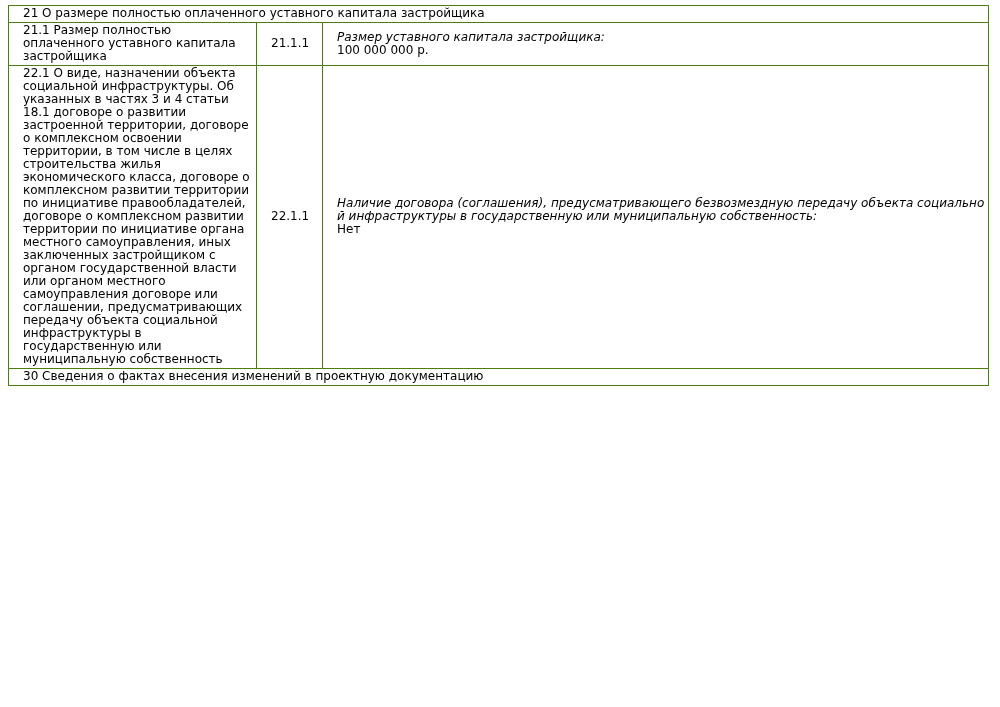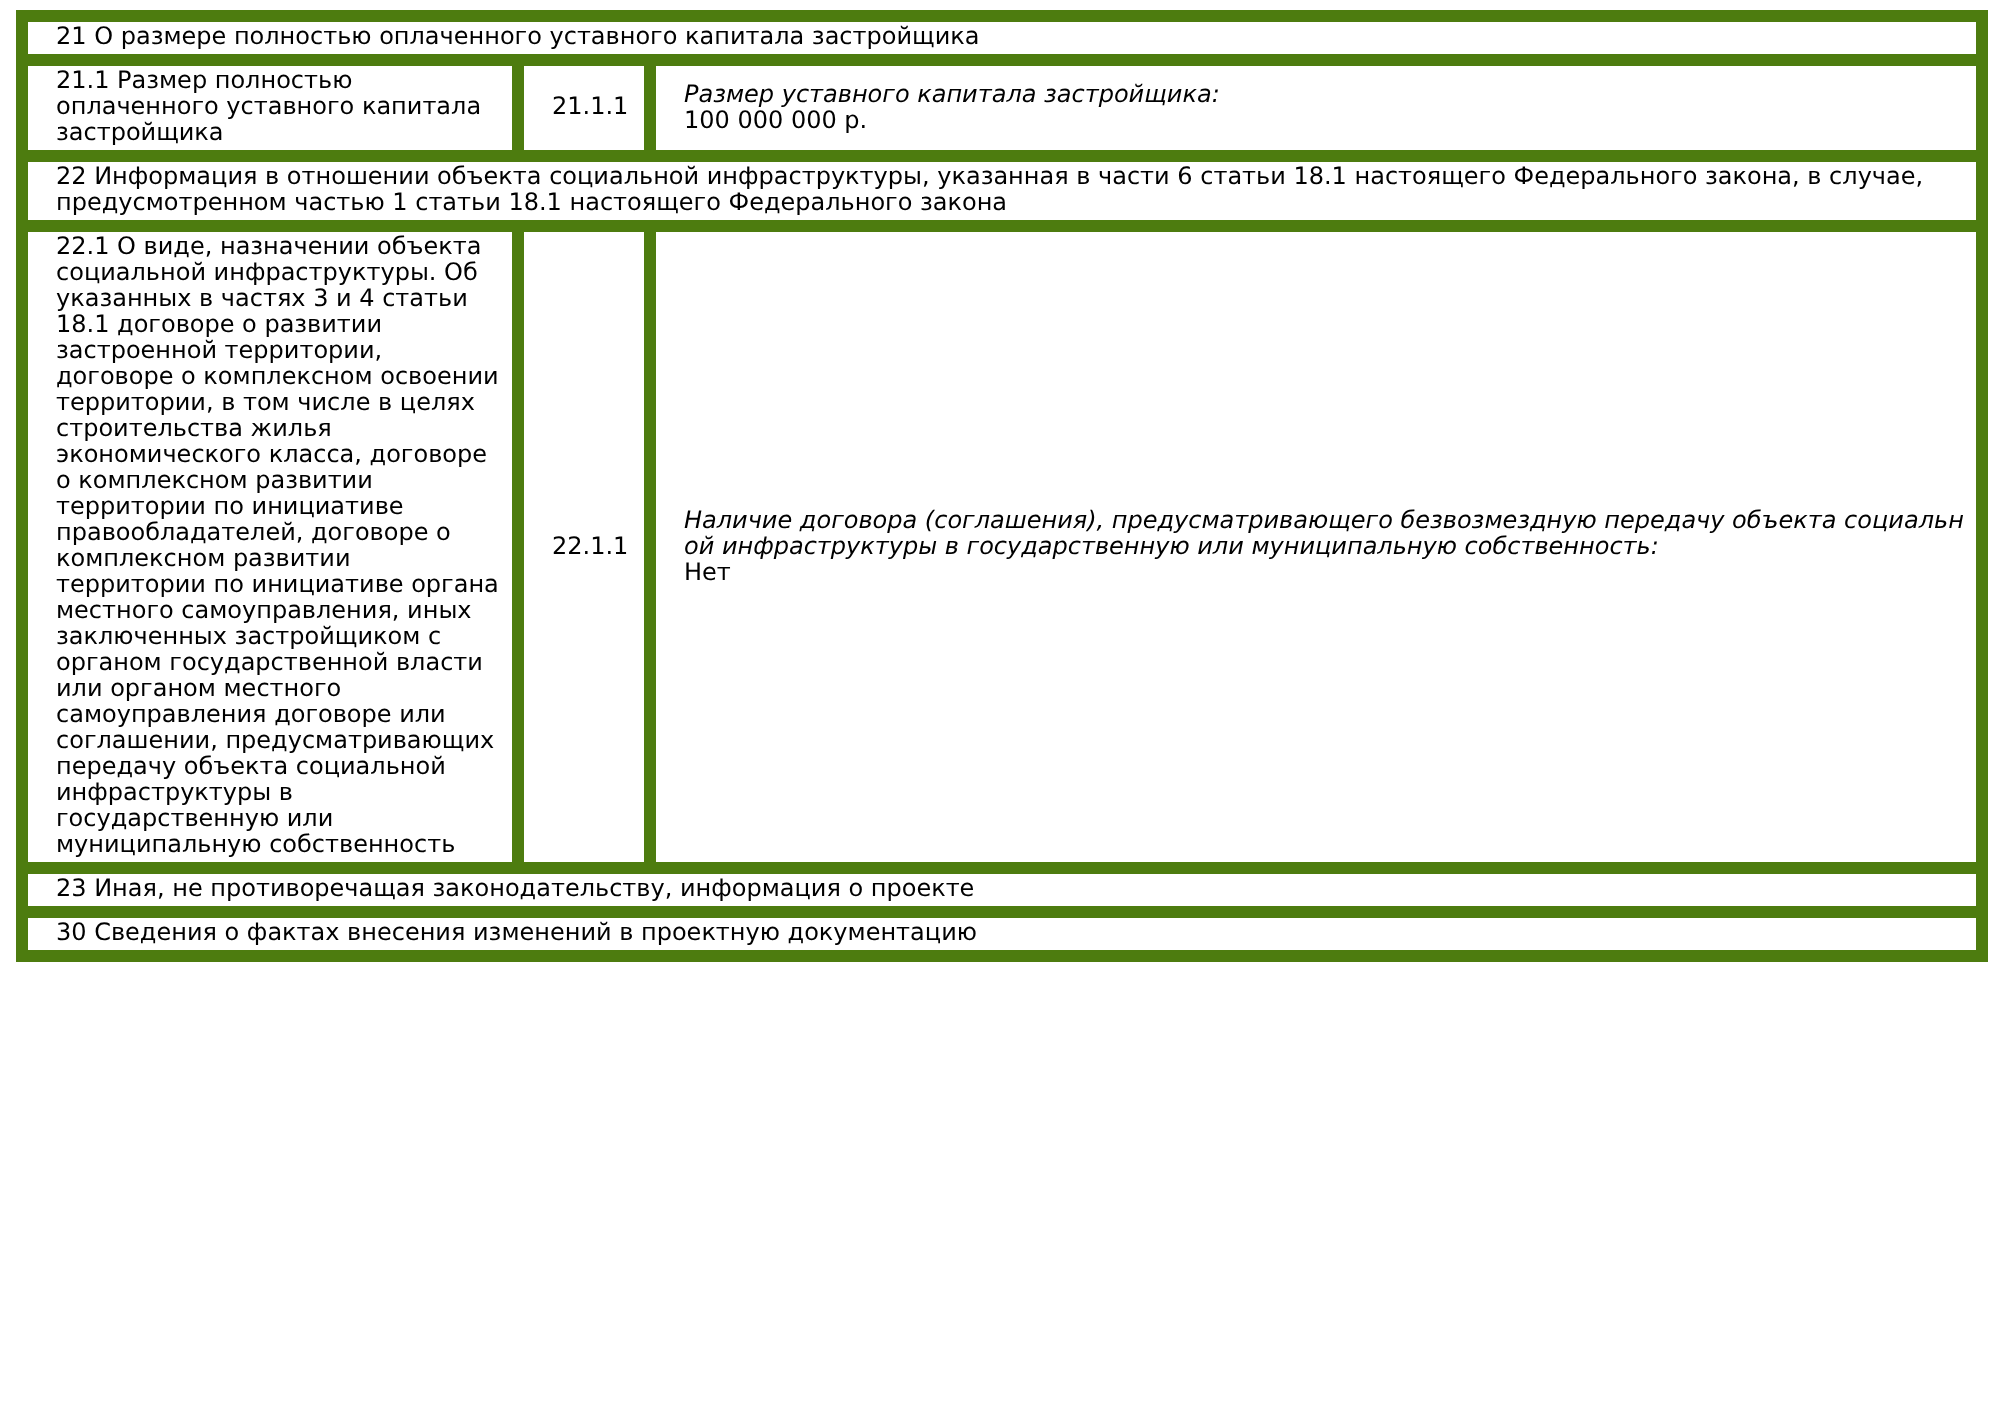--- a/index.html
+++ b/index.html
@@ -17,21 +17,21 @@
   }
   .doc {
     padding: 5px 0 0 8px;
   }
   table.decl {
     width: 980px;
     border-collapse: collapse;
     table-layout: fixed;
   }
   table.decl td {
-    border: 6px solid #4d7c0f;
+    border: 1px solid #4d7c0f;
     padding: 1px 3px 2px 14px;
     vertical-align: middle;
     line-height: 13px;
     overflow-wrap: break-word;
   }
   td.section-header {
     font-weight: 400;
   }
   td.col-title { }
   td.col-num { }
@@ -63,34 +63,28 @@
       <tr>
         <td class="col-title">21.1 Размер полностью оплаченного уставного капитала застройщика</td>
         <td class="col-num">21.1.1</td>
         <td class="col-value">
           <div class="value-label">Размер уставного капитала застройщика:</div>
           <div class="value-text">100 000 000 р.</div>
         </td>
       </tr>
 
       <tr>
-        <td colspan="3" class="section-header">22 Информация в отношении объекта социальной инфраструктуры, указанная в части 6 статьи 18.1 настоящего Федерального закона, в случае, предусмотренном частью 1 статьи 18.1 настоящего Федерального закона</td>
-      </tr>
-      <tr>
         <td class="col-title">22.1 О виде, назначении объекта социальной инфраструктуры. Об указанных в частях 3 и 4 статьи 18.1 договоре о развитии застроенной территории, договоре о комплексном освоении территории, в том числе в целях строительства жилья экономического класса, договоре о комплексном развитии территории по инициативе правообладателей, договоре о комплексном развитии территории по инициативе органа местного самоуправления, иных заключенных застройщиком с органом государственной власти или органом местного самоуправления договоре или соглашении, предусматривающих передачу объекта социальной инфраструктуры в государственную или муниципальную собственность</td>
         <td class="col-num">22.1.1</td>
         <td class="col-value">
           <div class="value-label">Наличие договора (соглашения), предусматривающего безвозмездную передачу объекта социальной инфраструктуры в государственную или муниципальную собственность:</div>
           <div class="value-text">Нет</div>
         </td>
       </tr>
 
-      <tr>
-        <td colspan="3" class="section-header">23 Иная, не противоречащая законодательству, информация о проекте</td>
-      </tr>
 
       <tr>
         <td colspan="3" class="section-header">30 Сведения о фактах внесения изменений в проектную документацию</td>
       </tr>
 
     </tbody>
   </table>
 </div>
 
 </body></html>

